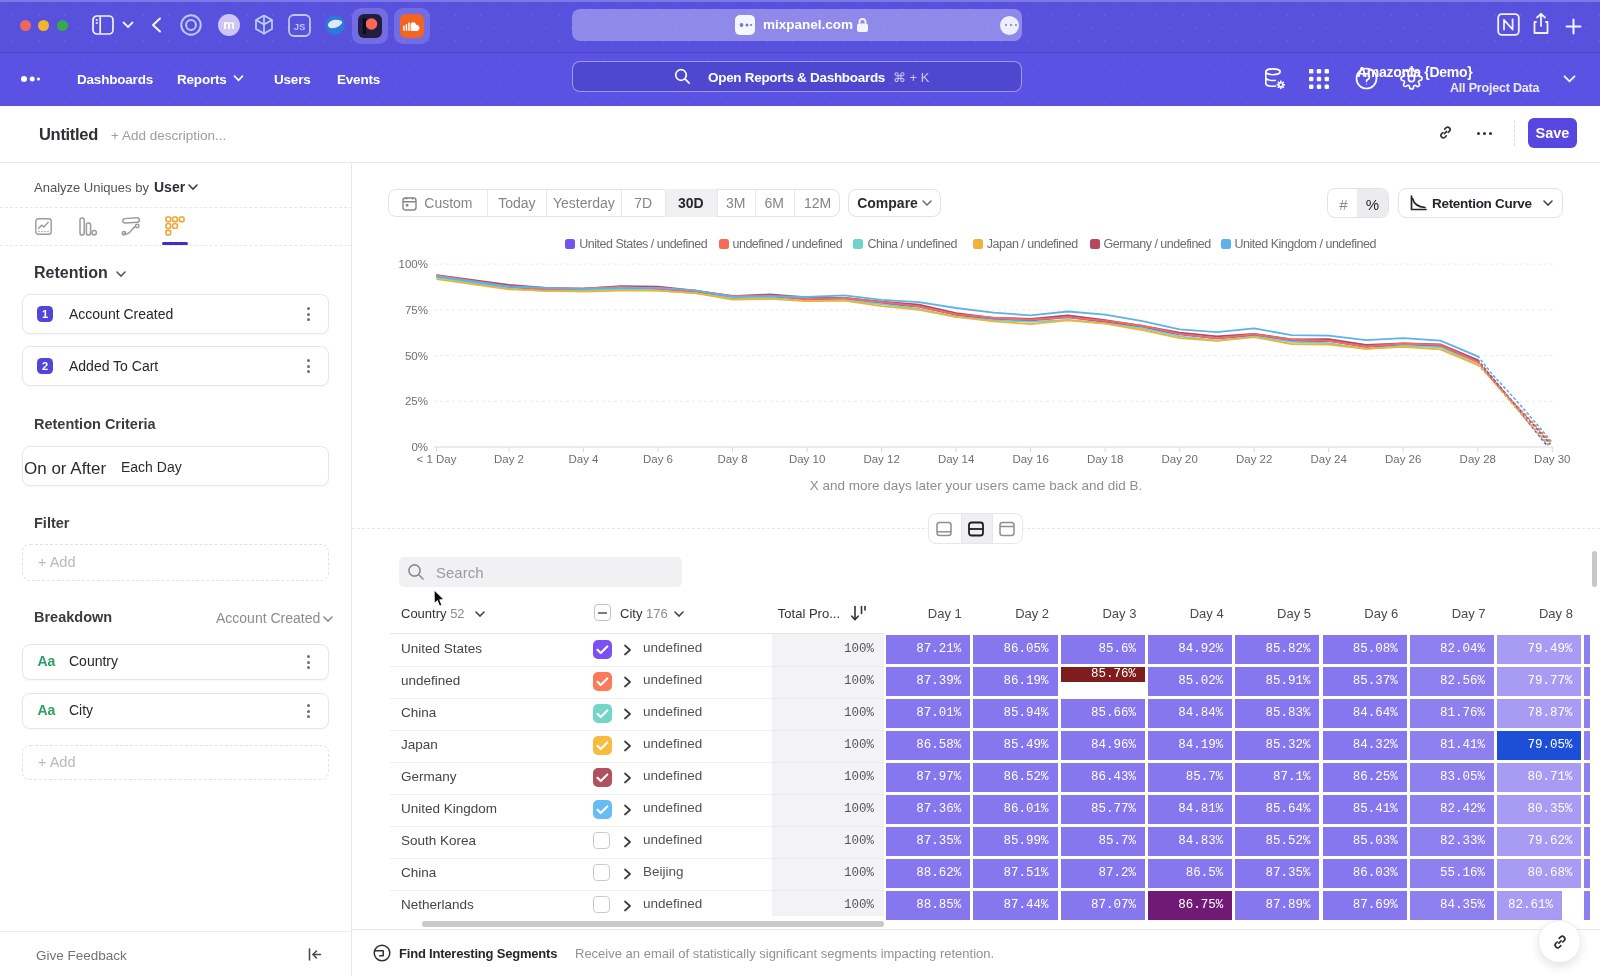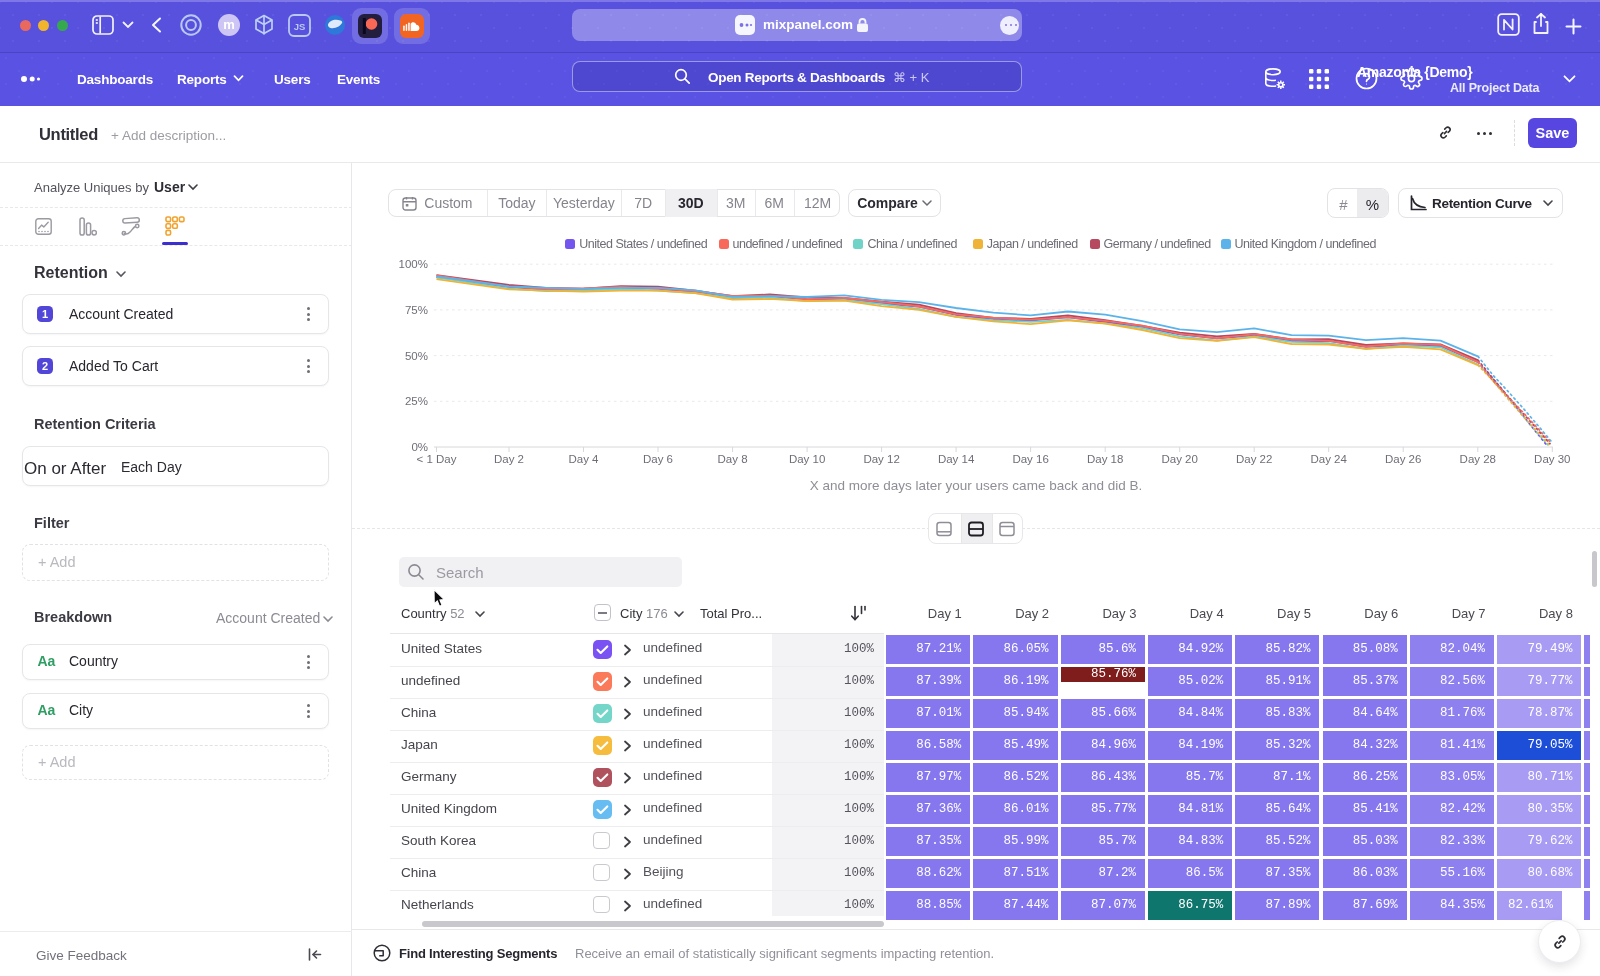--- a/index.html
+++ b/index.html
@@ -388,21 +388,21 @@
 <div class="abs" style="left:401px;top:606px;font-size:13px;font-weight:500;color:#32323a">Country <span style="color:#8b8b94;font-weight:400">52</span></div>
 <svg class="abs" style="left:475px;top:611px" width="10" height="7" viewBox="0 0 10 7" fill="none" stroke="#45454d" stroke-width="1.6" stroke-linecap="round">
     <path d="M1 1l4 4 4-4"></path>
   </svg>
 <div class="abs" style="left:594px;top:604px;width:17px;height:17px;border-radius:4px;background:#fff;border:1.5px solid #c2c2c9"></div>
 <div class="abs" style="left:598px;top:611.5px;width:9px;height:2px;background:#7b7b84"></div>
 <div class="abs" style="left:620px;top:606px;font-size:13px;font-weight:500;color:#32323a">City <span style="color:#8b8b94;font-weight:400">176</span></div>
 <svg class="abs" style="left:674px;top:611px" width="10" height="7" viewBox="0 0 10 7" fill="none" stroke="#45454d" stroke-width="1.6" stroke-linecap="round">
     <path d="M1 1l4 4 4-4"></path>
   </svg>
-<div class="abs" style="left:700px;top:606px;width:140px;font-size:13px;font-weight:500;color:#32323a">Total Pro...</div>
+<div class="abs" style="left:700px;top:606px;width:140px;text-align:right;font-size:13px;font-weight:500;color:#32323a">Total Pro...</div>
 <svg class="abs" style="left:850px;top:604px" width="18" height="18" viewBox="0 0 18 18" fill="none" stroke="#32323a" stroke-width="1.6" stroke-linecap="round">
     <path d="M5 2.5v13"></path>
     <path d="M1.8 12.2L5 15.6l3.2-3.4"></path>
     <path d="M11.5 2.5v7"></path>
     <path d="M15 2.5v3.5"></path>
   </svg>
 <div class="dh" style="left:891.8px;top:606px;width:70px">Day 1</div>
 <div class="dh" style="left:979.1px;top:606px;width:70px">Day 2</div>
 <div class="dh" style="left:1066.4px;top:606px;width:70px">Day 3</div>
 <div class="dh" style="left:1153.7px;top:606px;width:70px">Day 4</div>
@@ -697,21 +697,21 @@
 <div class="tot" style="left:730px;top:897.5px">100%</div>
 <div class="pc" style="left:886.0px;top:890.9px;width:84.3px;height:28.8px;background:#8677ef">
     <span>88.85%</span>
   </div>
 <div class="pc" style="left:973.3px;top:890.9px;width:84.3px;height:28.8px;background:#8677ef">
     <span>87.44%</span>
   </div>
 <div class="pc" style="left:1060.6px;top:890.9px;width:84.3px;height:28.8px;background:#8677ef">
     <span>87.07%</span>
   </div>
-<div class="pc" style="left:1147.9px;top:890.9px;width:84.3px;height:28.8px;background:#0f766e">
+<div class="pc" style="left:1147.9px;top:890.9px;width:84.3px;height:28.8px;background:#701a75">
     <span>86.75%</span>
   </div>
 <div class="pc" style="left:1235.2px;top:890.9px;width:84.3px;height:28.8px;background:#8677ef">
     <span>87.89%</span>
   </div>
 <div class="pc" style="left:1322.5px;top:890.9px;width:84.3px;height:28.8px;background:#8677ef">
     <span>87.69%</span>
   </div>
 <div class="pc" style="left:1409.8px;top:890.9px;width:84.3px;height:28.8px;background:#8f80f0">
     <span>84.35%</span>

